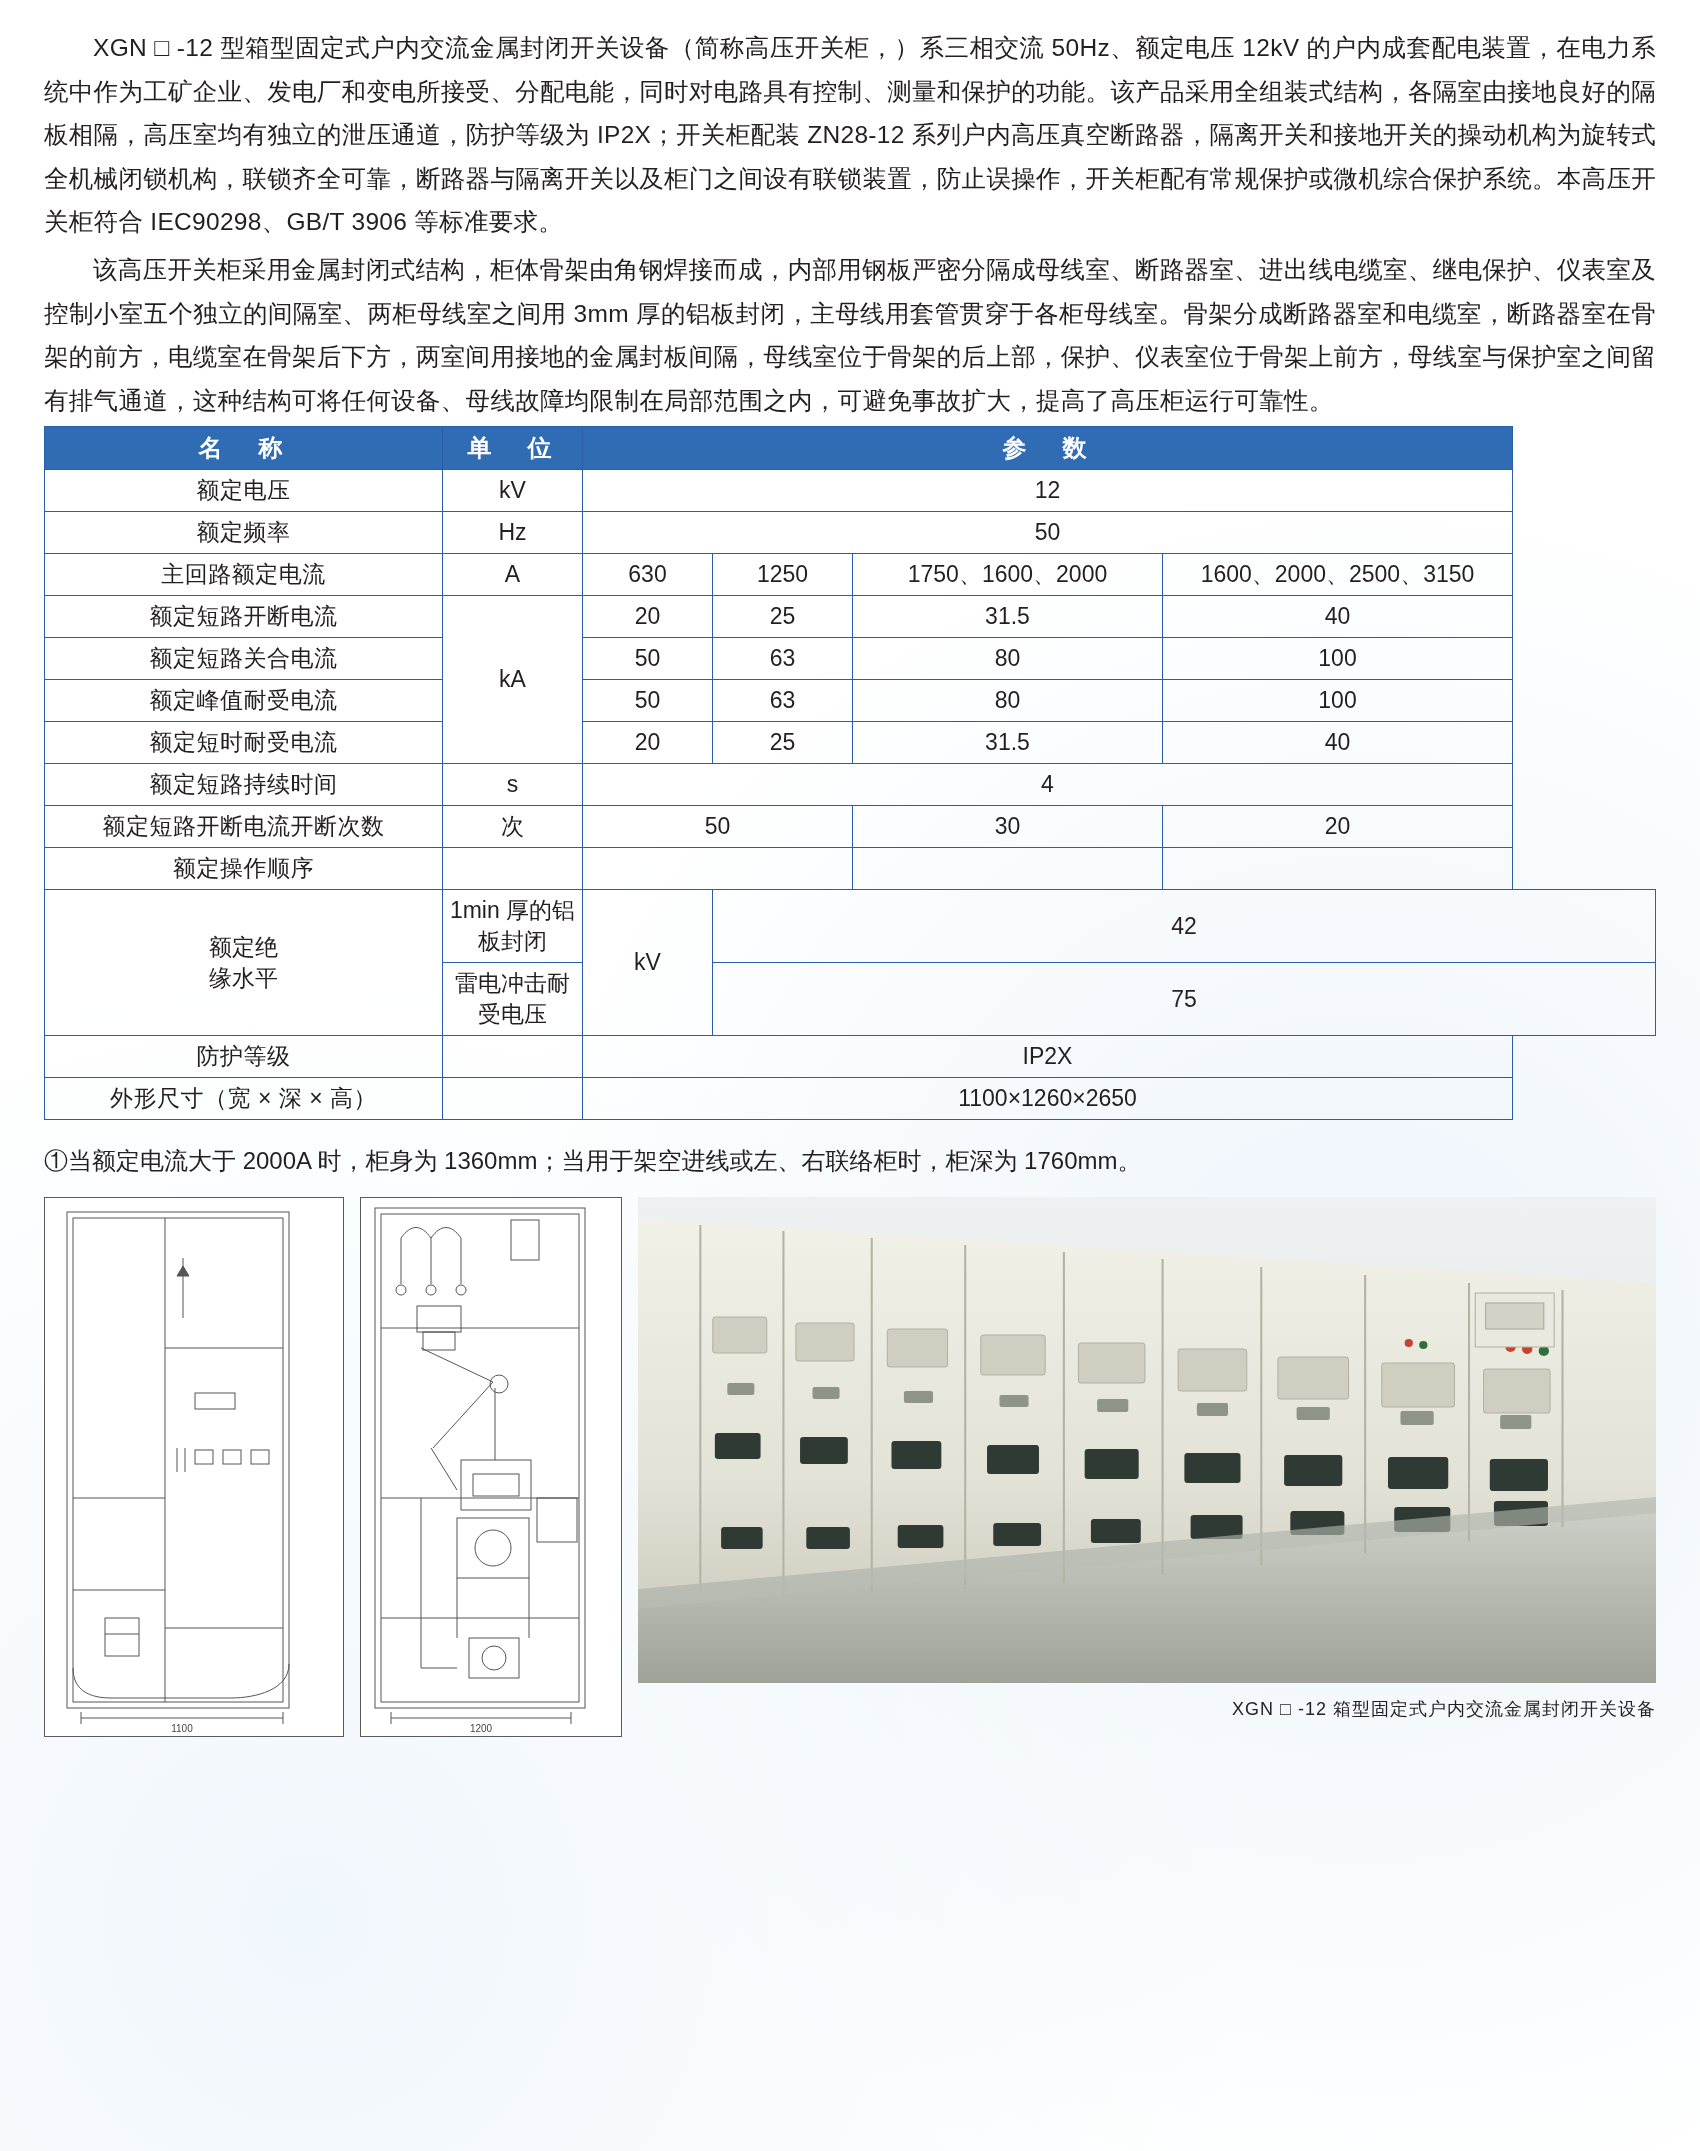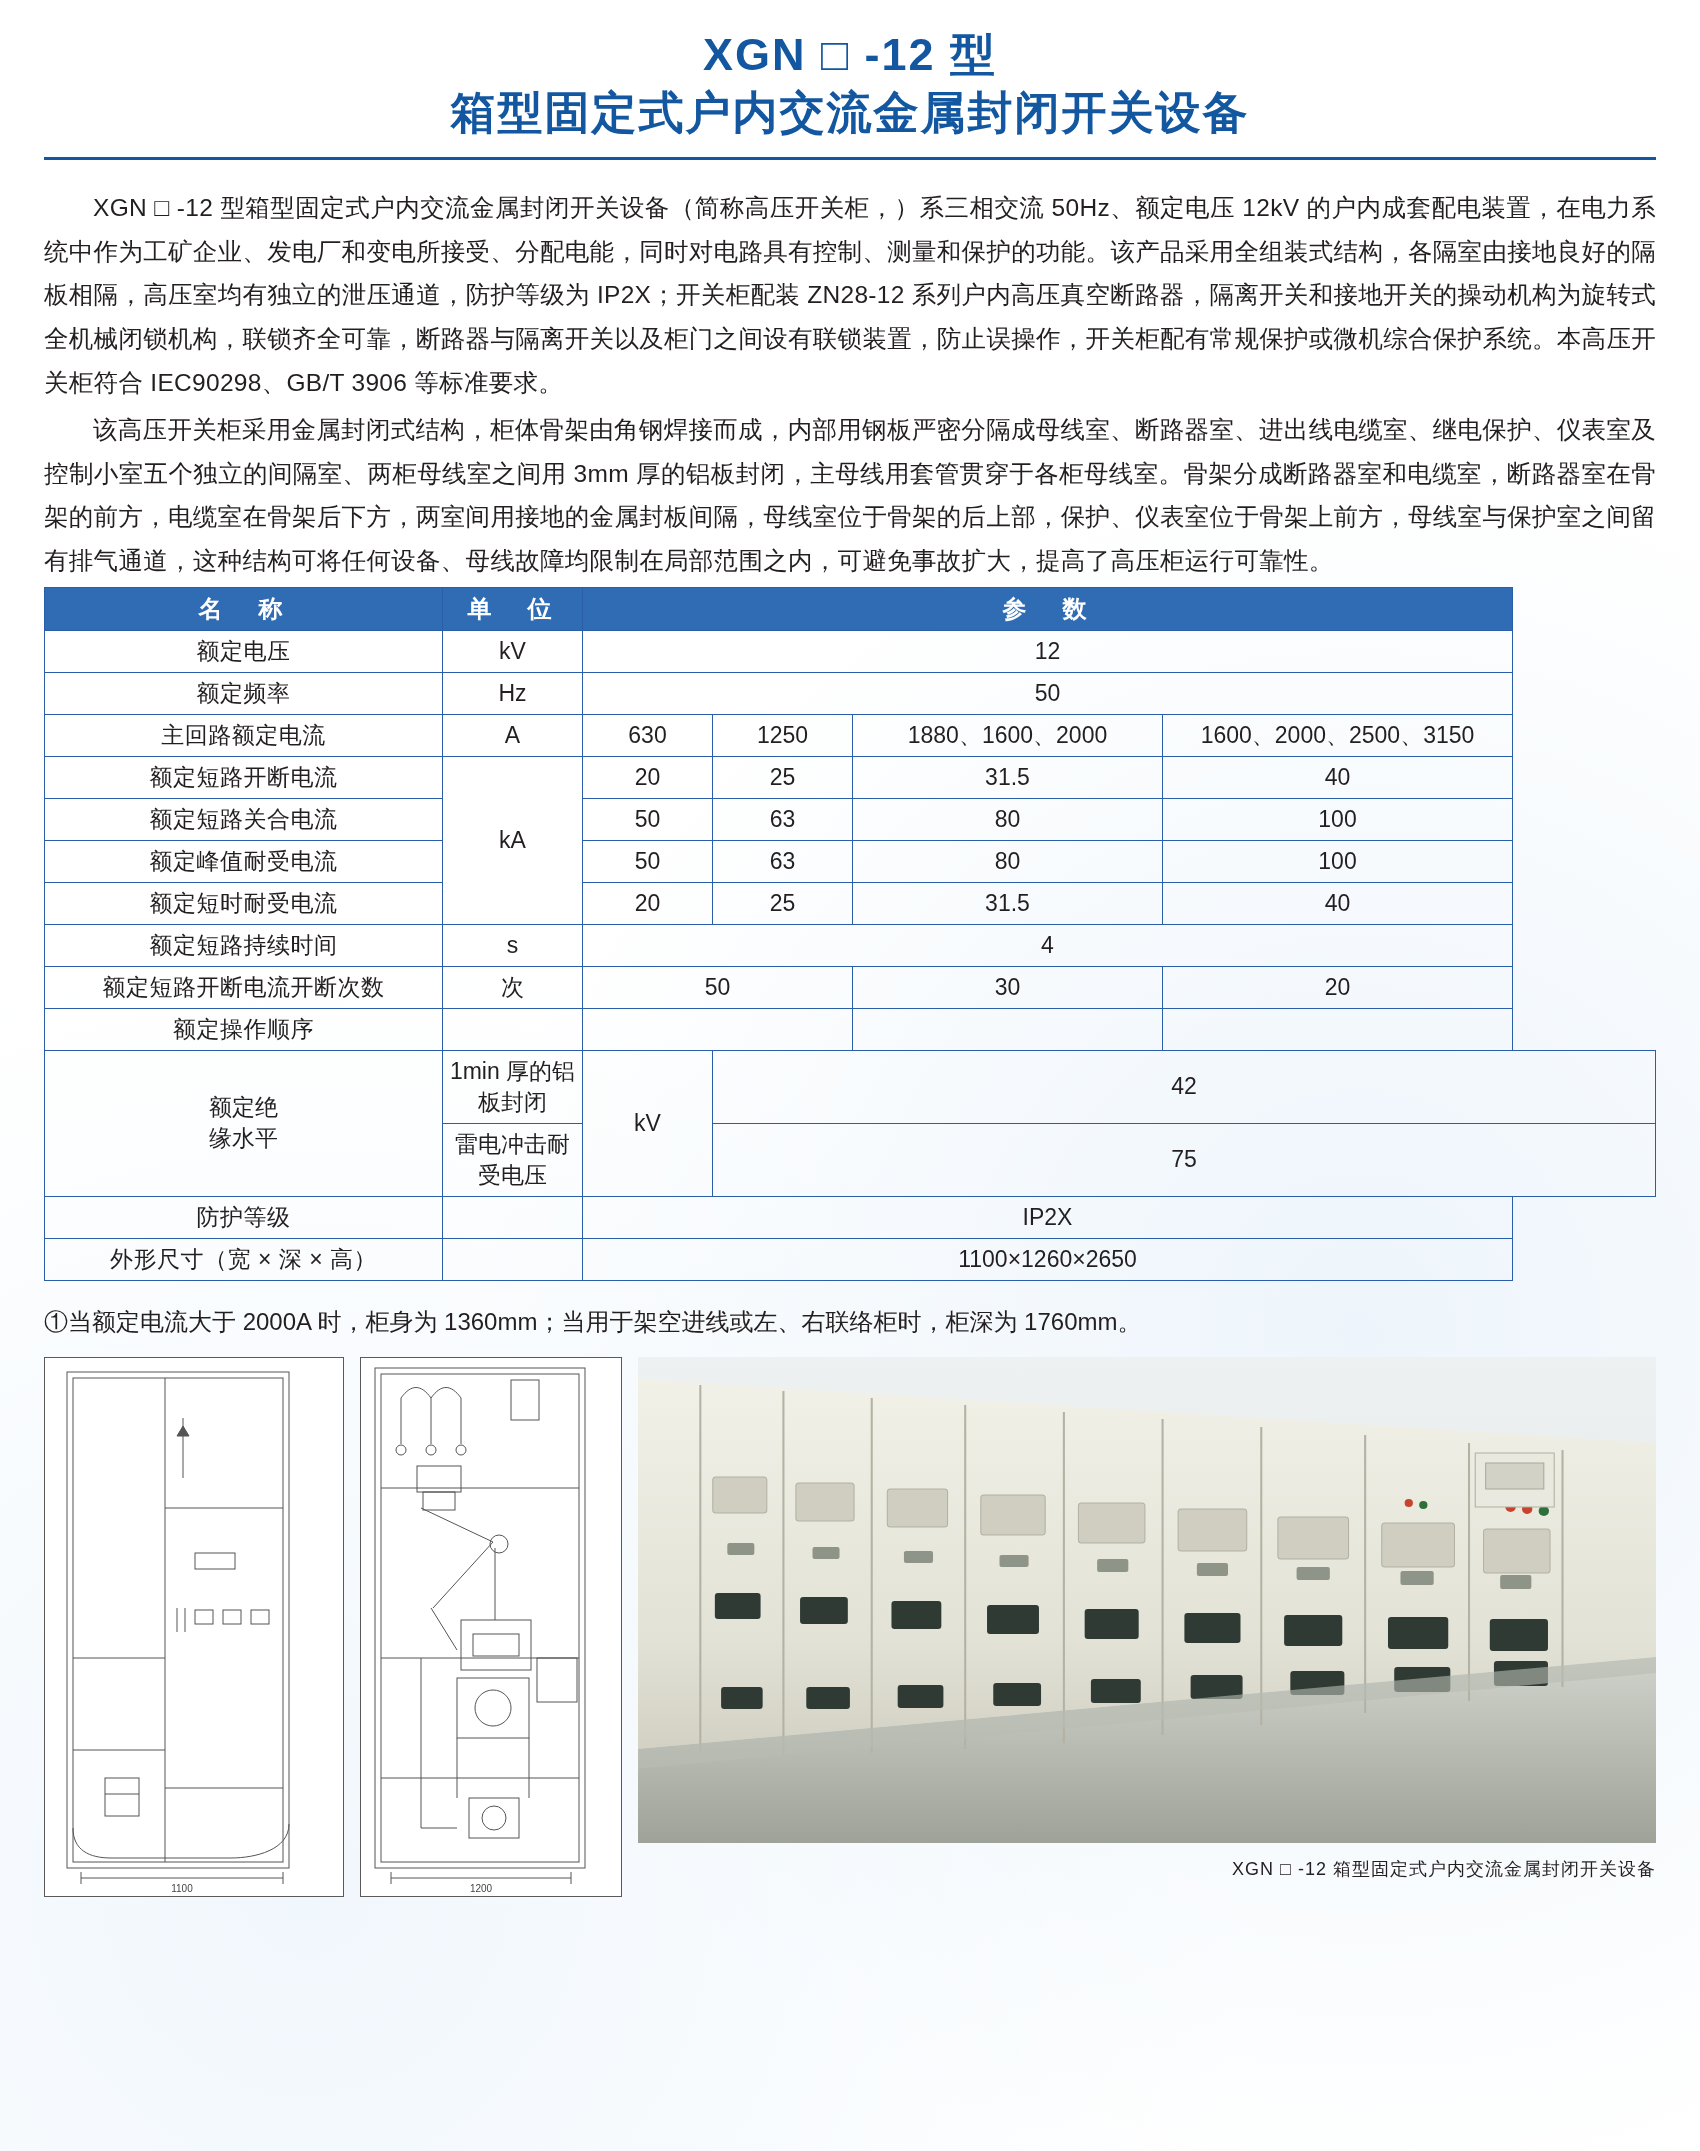--- a/index.html
+++ b/index.html
@@ -151,25 +151,20 @@
     color: #231f20;
     letter-spacing: 1px;
   }
   svg { display: block; }
 </style>
 </head>
 <body>
 
 <div class="page">
 
-  <div class="title-block">
-    <div class="title-line1">XGN □ -12 型</div>
-    <div class="title-line2">箱型固定式户内交流金属封闭开关设备</div>
-    <div class="title-rule"></div>
-  </div>
 
   <div class="body-text">
     <p>XGN □ -12 型箱型固定式户内交流金属封闭开关设备（简称高压开关柜，）系三相交流 50Hz、额定电压 12kV 的户内成套配电装置，在电力系统中作为工矿企业、发电厂和变电所接受、分配电能，同时对电路具有控制、测量和保护的功能。该产品采用全组装式结构，各隔室由接地良好的隔板相隔，高压室均有独立的泄压通道，防护等级为 IP2X；开关柜配装 ZN28-12 系列户内高压真空断路器，隔离开关和接地开关的操动机构为旋转式全机械闭锁机构，联锁齐全可靠，断路器与隔离开关以及柜门之间设有联锁装置，防止误操作，开关柜配有常规保护或微机综合保护系统。本高压开关柜符合 IEC90298、GB/T 3906 等标准要求。</p>
     <p>该高压开关柜采用金属封闭式结构，柜体骨架由角钢焊接而成，内部用钢板严密分隔成母线室、断路器室、进出线电缆室、继电保护、仪表室及控制小室五个独立的间隔室、两柜母线室之间用 3mm 厚的铝板封闭，主母线用套管贯穿于各柜母线室。骨架分成断路器室和电缆室，断路器室在骨架的前方，电缆室在骨架后下方，两室间用接地的金属封板间隔，母线室位于骨架的后上部，保护、仪表室位于骨架上前方，母线室与保护室之间留有排气通道，这种结构可将任何设备、母线故障均限制在局部范围之内，可避免事故扩大，提高了高压柜运行可靠性。</p>
   </div>
 
   <table class="spec">
     <colgroup>
       <col class="col-name">
         <col class="col-unit">
@@ -197,21 +192,21 @@
         <td class="name-cell">额定频率</td>
         <td>Hz</td>
         <td colspan="4">50</td>
       </tr>
 
       <tr>
         <td class="name-cell">主回路额定电流</td>
         <td>A</td>
         <td>630</td>
         <td>1250</td>
-        <td>1880、1600、2000</td>
+        <td>1750、1600、2000</td>
         <td>1600、2000、2500、3150</td>
       </tr>
 
       <tr>
         <td class="name-cell">额定短路开断电流</td>
         <td rowspan="4">kA</td>
         <td>20</td>
         <td>25</td>
         <td>31.5</td>
         <td>40</td>

